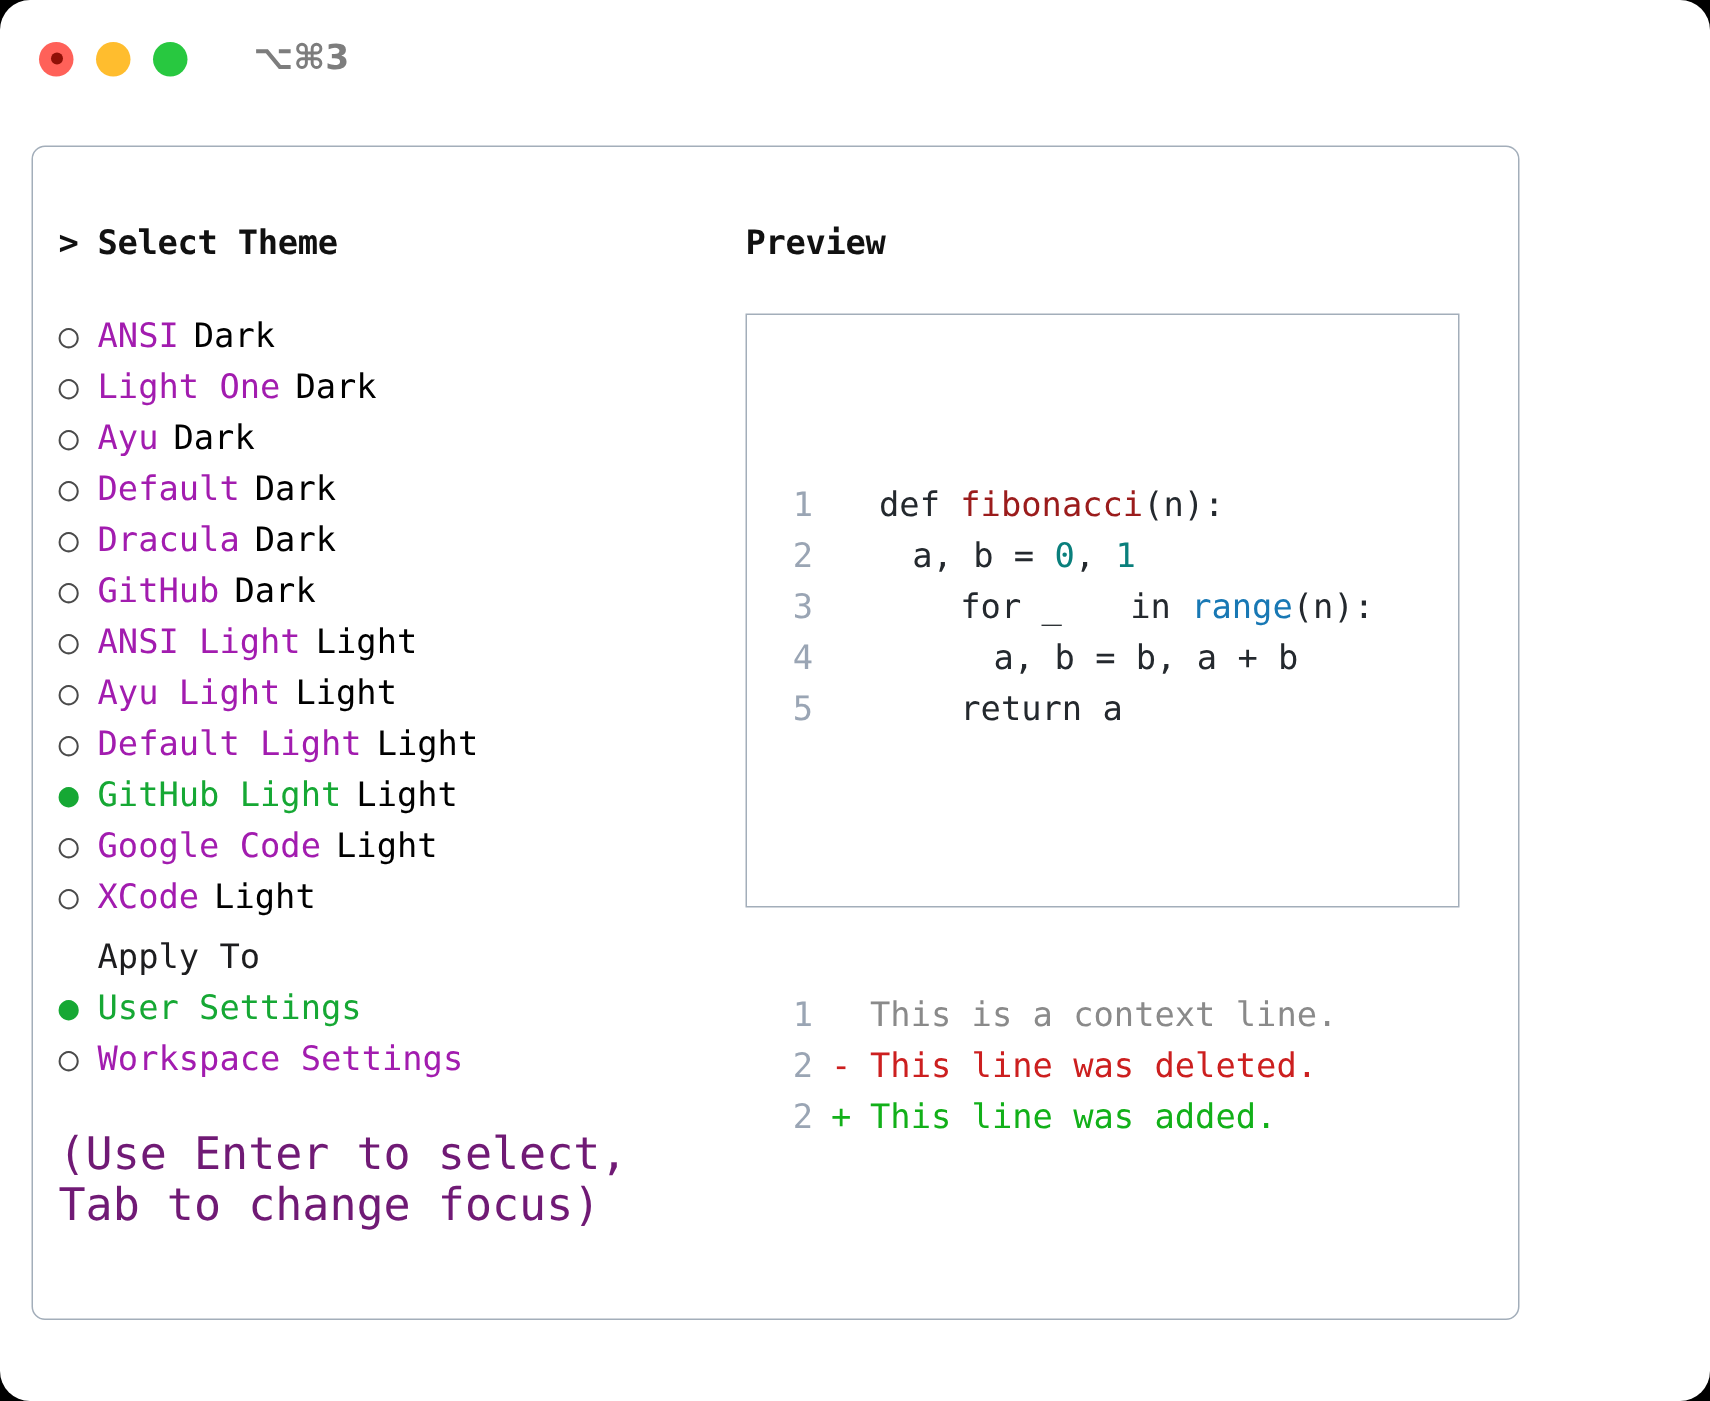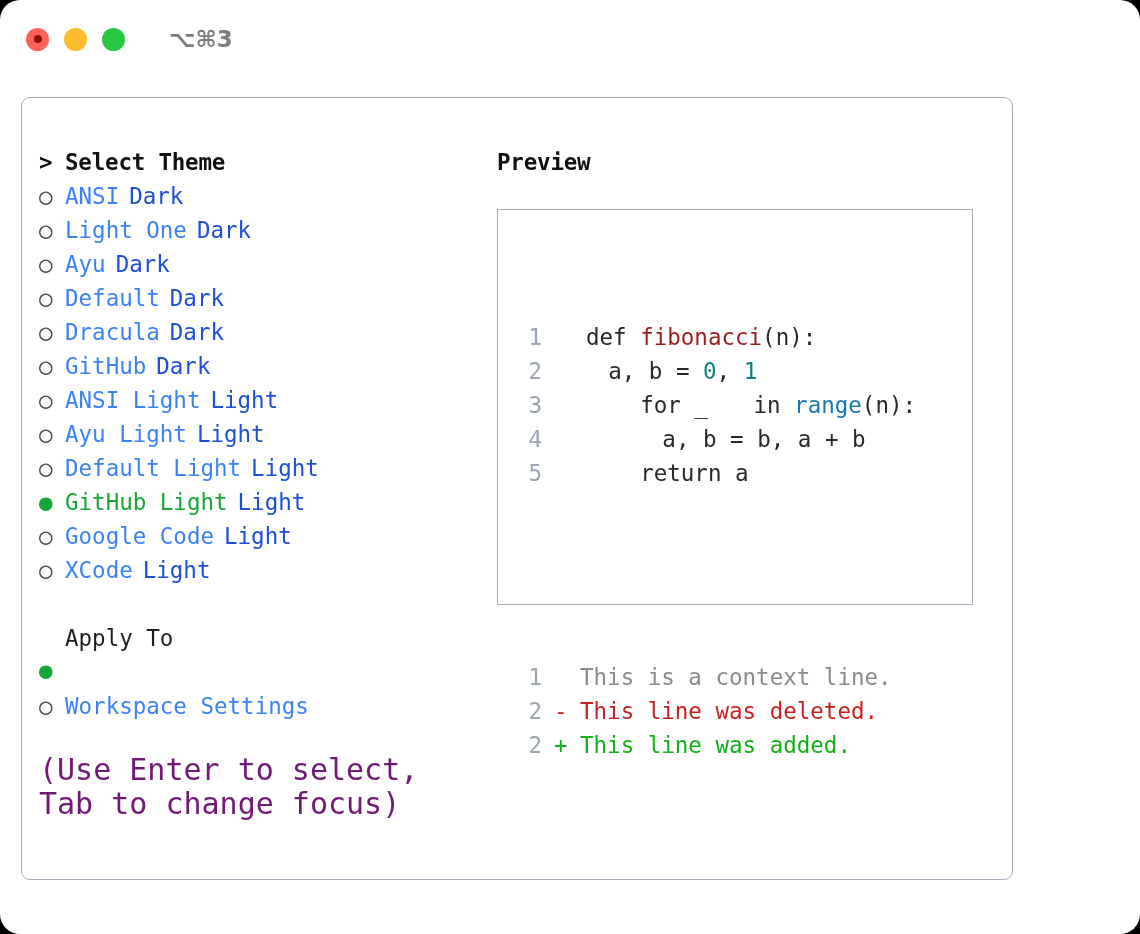--- a/index.html
+++ b/index.html
@@ -114,25 +114,26 @@
     color: #111111;
   }
   .marker.sel {
     color: #16a834;
   }
   .row.header {
     font-weight: bold;
     color: #111111;
     letter-spacing: -0.2px;
   }
-  .label { color: #3b82f6; }
+  .label { color: #a21caf; }
   .label.sel { color: #16a834; }
   .variant {
-    color: #1d4ed8;
+    color: #000000;
     margin-left: 10px;
+    margin-top: 28px;
   }
   .spacer-md { height: 34px; }
 
   .subheader {
     display: flex;
     align-items: baseline;
     height: 34px;
     font-size: 22.5px;
     color: #1d1d1f;
     white-space: pre;
@@ -240,21 +241,21 @@
           </div>
 
         <div class="spacer-md"></div>
 
         <div class="subheader">
           <span class="marker"> </span>
           <span>Apply To</span>
         </div>
 
         <div id="apply-list">
-            <div class="row"><span class="marker sel">●</span></div>
+            <div class="row"><span class="marker sel">●</span><span class="label sel">User Settings</span></div>
             <div class="row"><span class="marker">○</span><span class="label">Workspace Settings</span></div>
           </div>
 
         <div class="hint">(Use Enter to select, Tab to change focus)</div>
       </div>
 
       <div class="right-col">
         <div class="preview-title">Preview</div>
 
         <div class="preview-box">

